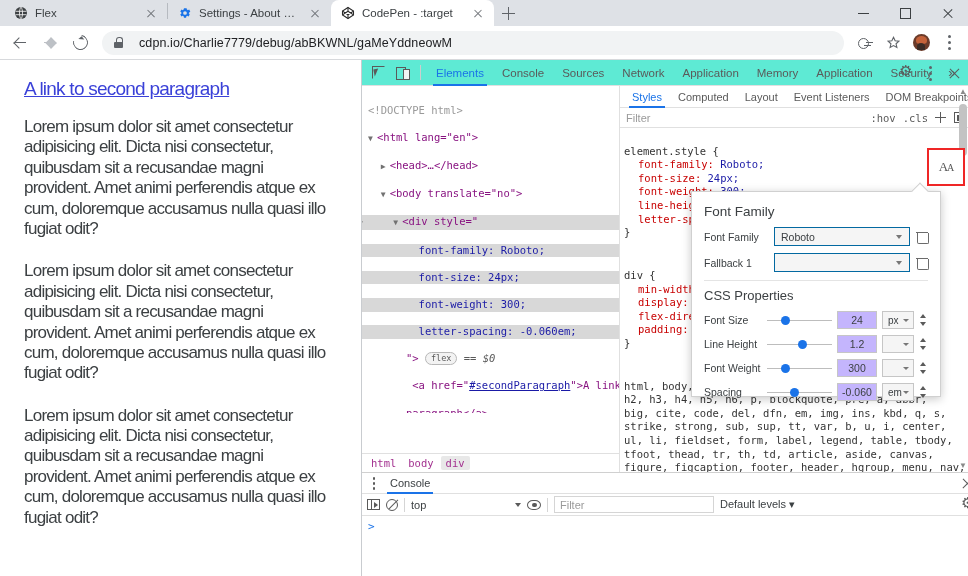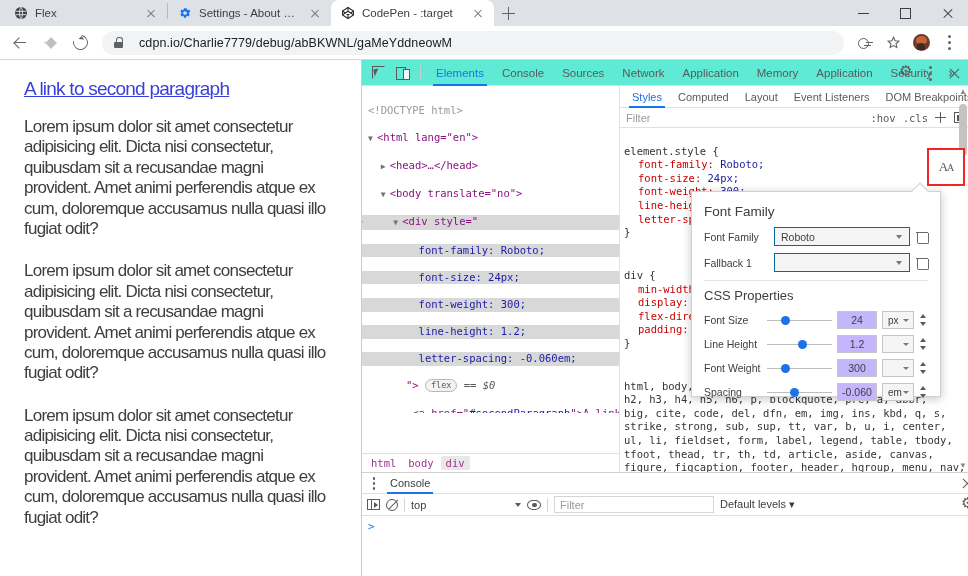--- a/index.html
+++ b/index.html
@@ -475,21 +475,20 @@
         <div class="dom-pane">
           <div class="dom-tree">
 <div class="dom-line"><span class="cmt">&lt;!DOCTYPE html&gt;</span></div>
 <div class="dom-line"><span class="tri">▼</span><span class="tn">&lt;html lang="en"&gt;</span></div>
 <div class="dom-line">  <span class="tri">▶</span><span class="tn">&lt;head&gt;…&lt;/head&gt;</span></div>
 <div class="dom-line">  <span class="tri">▼</span><span class="tn">&lt;body translate="no"&gt;</span></div>
 <div class="dom-line sel"><span class="dots3">⋯</span>    <span class="tri">▼</span><span class="tn">&lt;div style="</span></div>
 <div class="dom-line sel">        <span class="av">font-family: Roboto;</span></div>
 <div class="dom-line sel">        <span class="av">font-size: 24px;</span></div>
 <div class="dom-line sel">        <span class="av">font-weight: 300;</span></div>
-<div class="dom-line sel">        <span class="av">line-height: 1.2;</span></div>
 <div class="dom-line sel">        <span class="av">letter-spacing: -0.060em;</span></div>
 <div class="dom-line">      <span class="tn">"&gt;</span> <span class="badge-flex">flex</span> <span class="dollar0">== $0</span></div>
 <div class="dom-line">       <span class="tn">&lt;a href="</span><span class="hrefv">#secondParagraph</span><span class="tn">"&gt;A link to second</span></div>
 <div class="dom-line">      <span class="tn">paragraph&lt;/a&gt;</span></div>
 
 
 
 
 
 

